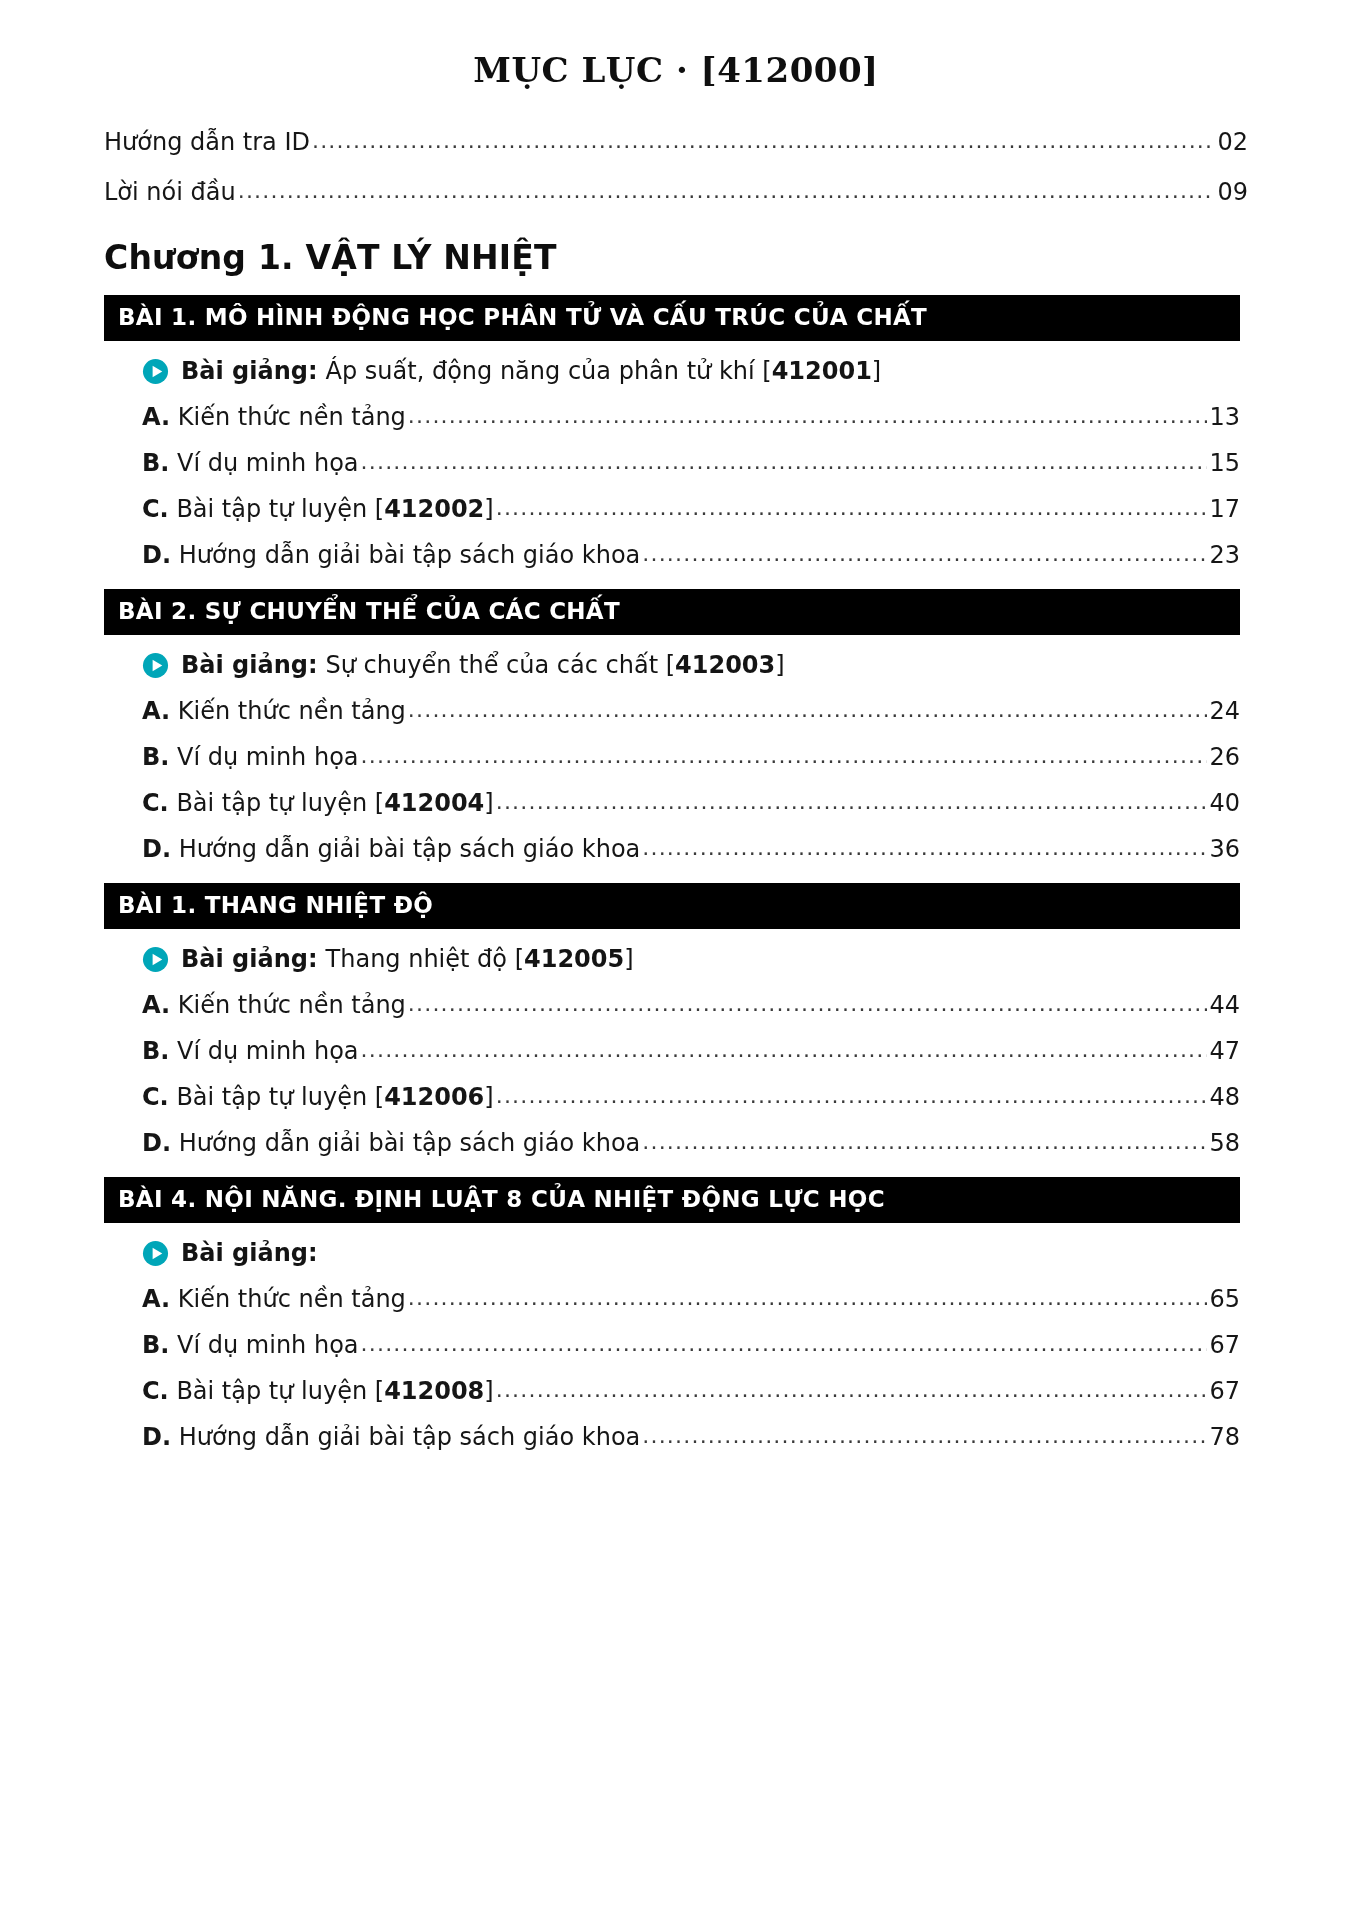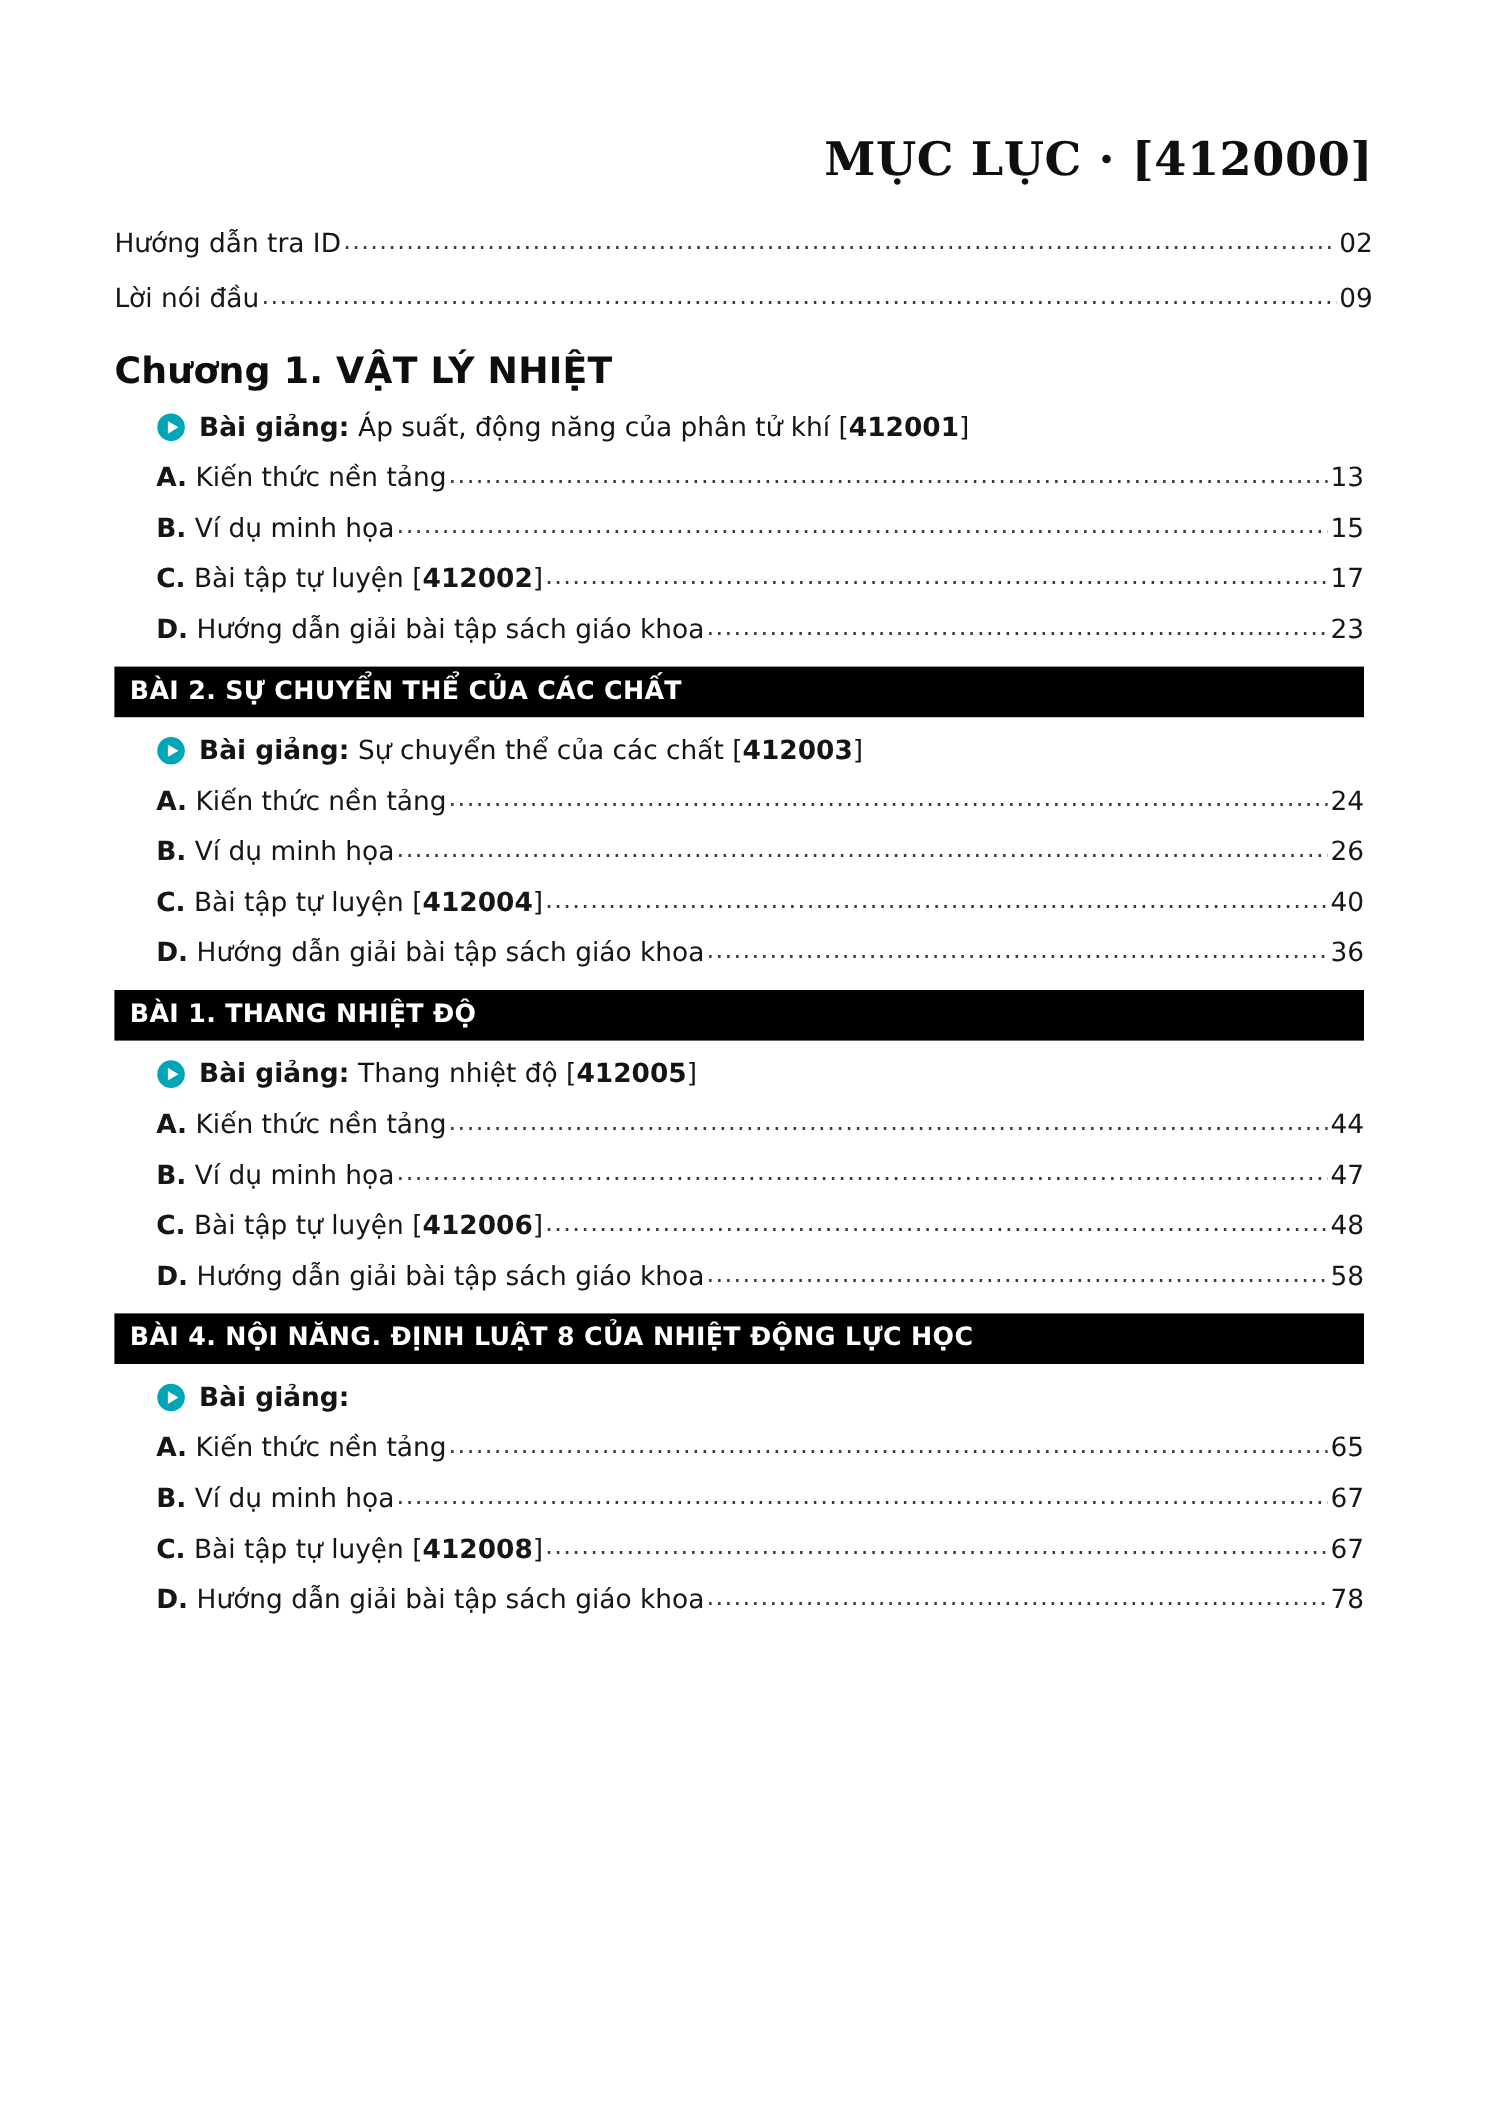--- a/index.html
+++ b/index.html
@@ -16,24 +16,24 @@
   }
   .page {
     position: relative;
     width: 1352px;
     height: 1920px;
     box-sizing: border-box;
     padding: 0 104px;
   }
   .doc-title {
     margin: 0;
-    padding-top: 120px;
-    text-align: right;
+    padding-top: 50px;
+    text-align: center;
     font-family: "DejaVu Serif", serif;
-    font-size: 42px;
+    font-size: 34px;
     font-weight: 700;
     letter-spacing: 0.5px;
     color: #0f0f0f;
   }
   .front-list {
     margin-top: 40px;
   }
   .dot-row {
     display: flex;
     align-items: center;
@@ -131,20 +131,21 @@
         <span class="label">Lời nói đầu</span>
         <span class="leader">............................................................................................................................................................................................................................</span>
         <span class="page-num">09</span>
       </div>
     </div>
 
   <h2 class="chapter-title">Chương 1. VẬT LÝ NHIỆT</h2>
 
   <div id="lesson-list">
       <div class="group">
+        <div class="lesson-bar">BÀI 1. MÔ HÌNH ĐỘNG HỌC PHÂN TỬ VÀ CẤU TRÚC CỦA CHẤT</div>
         <div class="lecture-row">
           <span class="play-icon"><svg viewBox="0 0 28 28" width="27" height="27">
               <circle cx="14" cy="14" r="13" fill="#00a6b8"></circle>
               <polygon points="11,8 21,14 11,20" fill="#ffffff"></polygon>
             </svg></span>
           <span class="lead">Bài giảng:</span>
           <span class="body"><span>Áp suất, động năng của phân tử khí [</span><b>412001</b><span>]</span></span>
         </div>
         <div class="dot-row item-row">
           <span class="label"><b>A.</b> <span>Kiến thức nền tảng</span></span>

